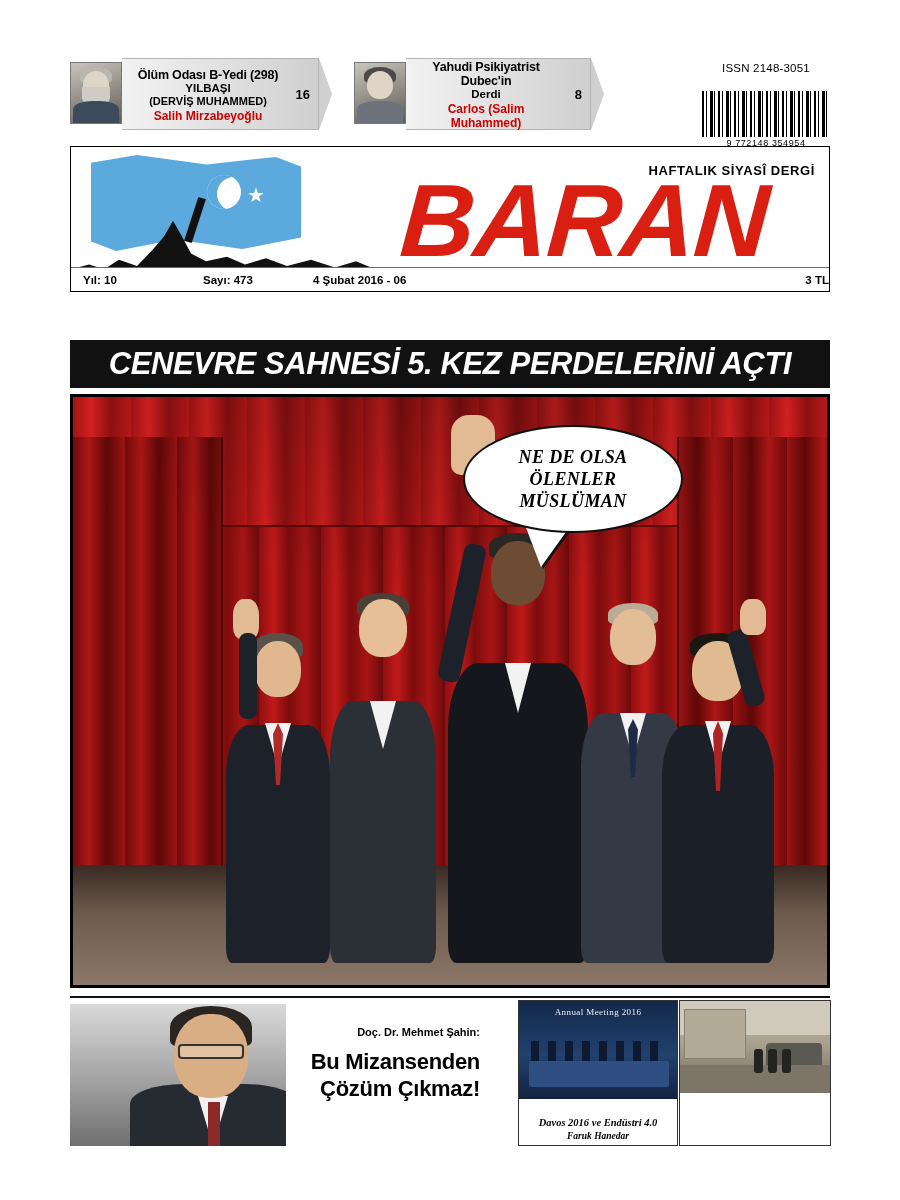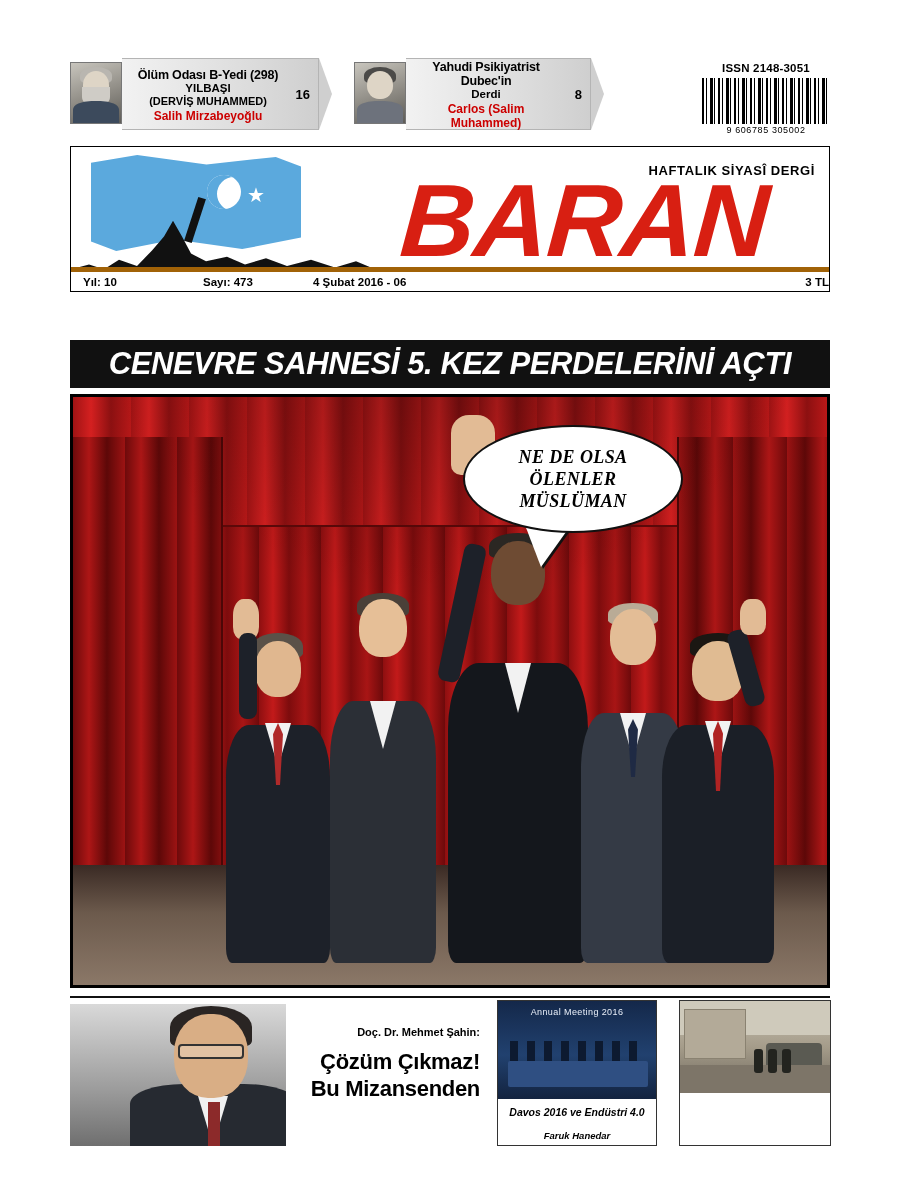--- a/index.html
+++ b/index.html
@@ -126,22 +126,22 @@
   }
 
   
   .issn-block {
     position: absolute;
     right: 70px; top: 62px;
     width: 128px;
     text-align: center;
   }
   .issn-text {
-    font-size: 11.5px; font-weight: bold; letter-spacing: .2px;
-    margin-bottom: 4px;
+    font-size: 11.5px; font-weight: normal; letter-spacing: .2px;
+    margin-bottom: 17px;
   }
   .barcode {
     height: 46px;
     width: 128px;
     background-image: repeating-linear-gradient(90deg,
       #000 0px, #000 2px, #fff 2px, #fff 4px,
       #000 4px, #000 5px, #fff 5px, #fff 8px,
       #000 8px, #000 11px, #fff 11px, #fff 12px,
       #000 12px, #000 13px, #fff 13px, #fff 16px);
   }
@@ -217,21 +217,21 @@
     letter-spacing: -1px;
     line-height: 104px;
     font-style: italic;
     transform: skewX(-4deg);
   }
   .mast-footer {
     position: absolute;
     left: 0; bottom: 0;
     width: 758px; height: 24px;
     background: #fff;
-    border-top: 5px solid #a16207;
+    border-top: 1px solid #a16207;
     display: flex;
     align-items: center;
     font-size: 11.5px; font-weight: bold;
   }
   .mast-footer .mf {
     padding: 0 0 0 12px;
   }
   .mf-year { width: 120px; }
   .mf-issue { width: 110px; }
   .mf-date { flex: 1 1 auto; }
@@ -452,21 +452,21 @@
     letter-spacing: -.3px;
   }
 
   .bottom-card {
     position: absolute;
     top: 1000px;
     border: 1px solid #333;
     background: #fff;
     overflow: hidden;
   }
-  .card-davos { left: 497px; width: 160px; height: 146px; }
+  .card-davos { left: 518px; width: 160px; height: 146px; font-family: Liberation Serif, serif; }
   .card-kurt  { left: 679px; width: 152px; height: 146px; }
 
   .card-img {
     position: absolute;
     left: 0; top: 0; width: 100%;
     overflow: hidden;
   }
   .card-davos .card-img { height: 98px; background: linear-gradient(180deg,#14284a 0%, #21416f 55%, #13233f 100%); }
   .card-kurt  .card-img { height: 92px; background: linear-gradient(180deg,#c9c3b4 0%, #a59c8a 50%, #6d675c 100%); }
 
@@ -514,21 +514,21 @@
     padding: 3px 4px 4px;
     text-align: center;
     background: #fff;
   }
   .cap-title {
     font-size: 10.5px; font-weight: bold; font-style: italic;
     line-height: 12.5px;
   }
   .cap-author {
     font-size: 9.5px; font-weight: bold; font-style: italic;
-    margin-top: 12px;
+    margin-top: 2px;
   }
   .cap-title-kurt { font-size: 10px; line-height: 12px; }
 </style>
 </head>
 <body>
 
 <div class="page">
 
   <div class="teaser-strip">
 
@@ -561,21 +561,21 @@
         <div class="teaser-author">Carlos (Salim Muhammed)</div>
         <div class="teaser-pageno">8</div>
       </div>
       <div class="teaser-tail"></div>
     </div>
   </div>
 
   <div class="issn-block">
     <div class="issn-text">ISSN 2148-3051</div>
     <div class="barcode"></div>
-    <div class="barcode-num">9 606785 305002</div>
+    <div class="barcode-num">9 772148 354954</div>
   </div>
 
   <div class="masthead">
     <div class="flag-art">
       <div class="flag-shape"></div>
       <div class="flag-moon"></div>
       <div class="flag-star">★</div>
       <div class="silhouette"></div>
       <div class="silhouette-arm"></div>
     </div>
@@ -657,22 +657,22 @@
     <div class="lead-photo">
       <div class="lp-suit"></div>
       <div class="lp-shirt"></div>
       <div class="lp-tie"></div>
       <div class="lp-hair"></div>
       <div class="lp-head"></div>
       <div class="lp-glass"></div>
     </div>
     <div class="lead-text">
       <div class="lead-byline">Doç. Dr. Mehmet Şahin:</div>
+      <div class="lead-title">Bu Mizansenden</div>
       <div class="lead-title">Çözüm Çıkmaz!</div>
-      <div class="lead-title">Bu Mizansenden</div>
     </div>
   </div>
 
   <div class="bottom-card card-davos">
     <div class="card-img">
       <div class="davos-label">Annual Meeting 2016</div>
       <div class="davos-people"></div>
       <div class="davos-panel"></div>
     </div>
     <div class="card-caption">

